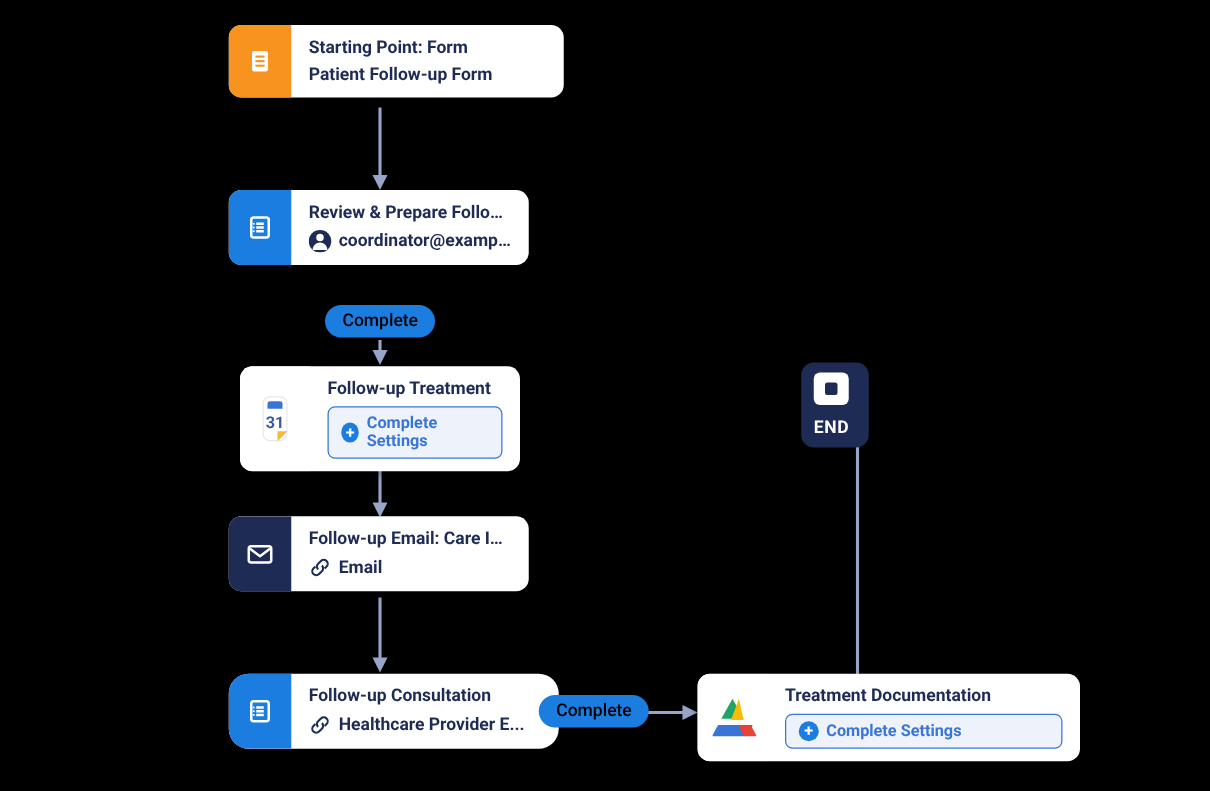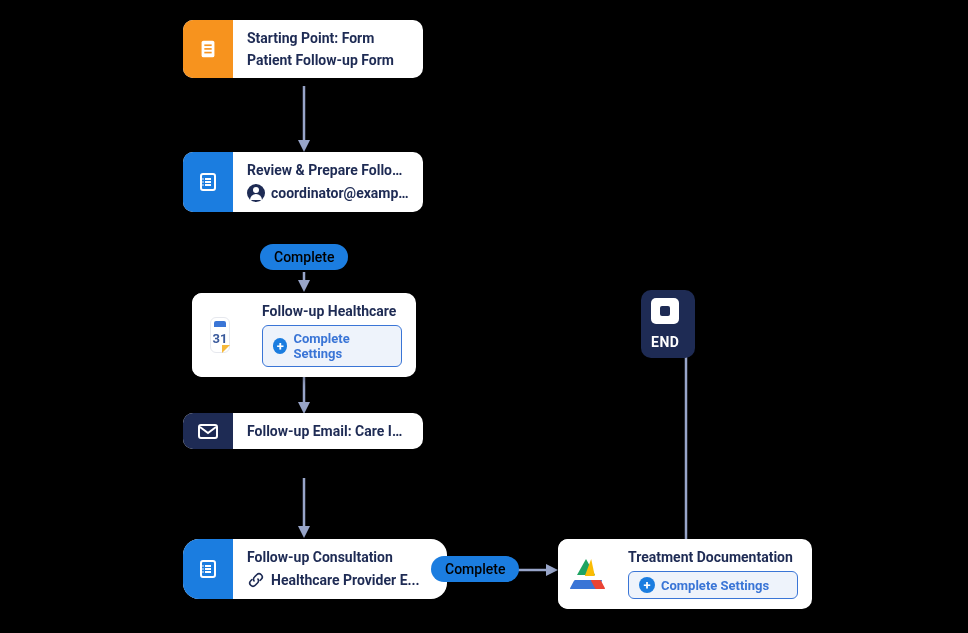--- a/index.html
+++ b/index.html
@@ -202,21 +202,21 @@
 <svg class="arrow" style="left:420px; top:564px;" width="138" height="12">
   <line x1="0" y1="6" x2="128" y2="6"></line>
   <polygon points="126,0 126,12 138,6"></polygon>
 </svg>
 
 <svg class="arrow" style="left:680px; top:332px;" width="12" height="210">
   <line x1="6" y1="210" x2="6" y2="12"></line>
   <polygon points="0,12 12,12 6,0"></polygon>
 </svg>
 
-<div class="node" style="left:183px; top:20px; width:240px;">
+<div class="node" style="left:183px; top:20px; width:268px;">
   <div class="icon-slab orange">
     <svg width="22" height="22" viewBox="0 0 24 24">
         <rect x="5" y="3" width="14" height="18" rx="2" fill="#fff"></rect>
         <rect x="8" y="7" width="8" height="1.8" fill="#f7931e"></rect>
         <rect x="8" y="11" width="8" height="1.8" fill="#f7931e"></rect>
         <rect x="8" y="15" width="8" height="1.8" fill="#f7931e"></rect>
       </svg>
   </div>
   <div class="node-body">
     <div class="node-title">Starting Point: Form</div>
@@ -252,37 +252,43 @@
 
 <div class="pill" style="left:260px; top:244px;">Complete</div>
 
 <div class="node" style="left:192px; top:293px; width:224px;">
   <div class="icon-slab white">
     <div class="gcal-icon">
         <span class="gcal-txt">31</span>
       </div>
   </div>
   <div class="node-body">
-    <div class="node-title">Follow-up Healthcare</div>
+    <div class="node-title">Follow-up Treatment</div>
     <div class="settings-btn">
       <span class="plus-circle">+</span>
       <span>Complete Settings</span>
     </div>
   </div>
 </div>
 
 <div class="node" style="left:183px; top:413px; width:240px;">
   <div class="icon-slab navy">
     <svg width="24" height="24" viewBox="0 0 24 24">
         <rect x="3" y="6" width="18" height="13" rx="2" fill="none" stroke="#fff" stroke-width="2"></rect>
         <path d="M4 8 L12 14 L20 8" fill="none" stroke="#fff" stroke-width="2"></path>
       </svg>
   </div>
   <div class="node-body">
     <div class="node-title">Follow-up Email: Care Instru...</div>
+    <div class="node-sub">
+      <svg width="18" height="18" viewBox="0 0 24 24">
+          <path d="M10 14 a4 4 0 0 1 0-6 l3-3 a4 4 0 0 1 6 6 l-2 2 M14 10 a4 4 0 0 1 0 6 l-3 3 a4 4 0 0 1-6-6 l2-2" fill="none" stroke="#1e2b54" stroke-width="2.2"></path>
+        </svg>
+      <span>Email</span>
+    </div>
   </div>
 </div>
 
 <div class="node" style="left:183px; top:539px; width:264px;border-radius:16px;">
   <div class="icon-slab blue">
     <svg width="24" height="24" viewBox="0 0 24 24">
         <rect x="5" y="4" width="14" height="16" rx="2" fill="none" stroke="#fff" stroke-width="2"></rect>
         <line x1="9" y1="9" x2="15" y2="9" stroke="#fff" stroke-width="2"></line>
         <line x1="9" y1="12" x2="15" y2="12" stroke="#fff" stroke-width="2"></line>
         <line x1="9" y1="15" x2="15" y2="15" stroke="#fff" stroke-width="2"></line>
@@ -297,21 +303,21 @@
       <svg width="18" height="18" viewBox="0 0 24 24">
           <path d="M10 14 a4 4 0 0 1 0-6 l3-3 a4 4 0 0 1 6 6 l-2 2 M14 10 a4 4 0 0 1 0 6 l-3 3 a4 4 0 0 1-6-6 l2-2" fill="none" stroke="#1e2b54" stroke-width="2.2"></path>
         </svg>
       <span>Healthcare Provider E...</span>
     </div>
   </div>
 </div>
 
 <div class="pill" style="left:431px; top:556px;">Complete</div>
 
-<div class="node" style="left:558px; top:539px; width:254px;">
+<div class="node" style="left:558px; top:539px; width:306px;">
   <div class="icon-slab white">
     <div class="drive-tri">
         <div class="g"></div>
         <div class="y"></div>
         <div class="b"></div>
         <div class="r"></div>
       </div>
   </div>
   <div class="node-body">
     <div class="node-title">Treatment Documentation</div>

